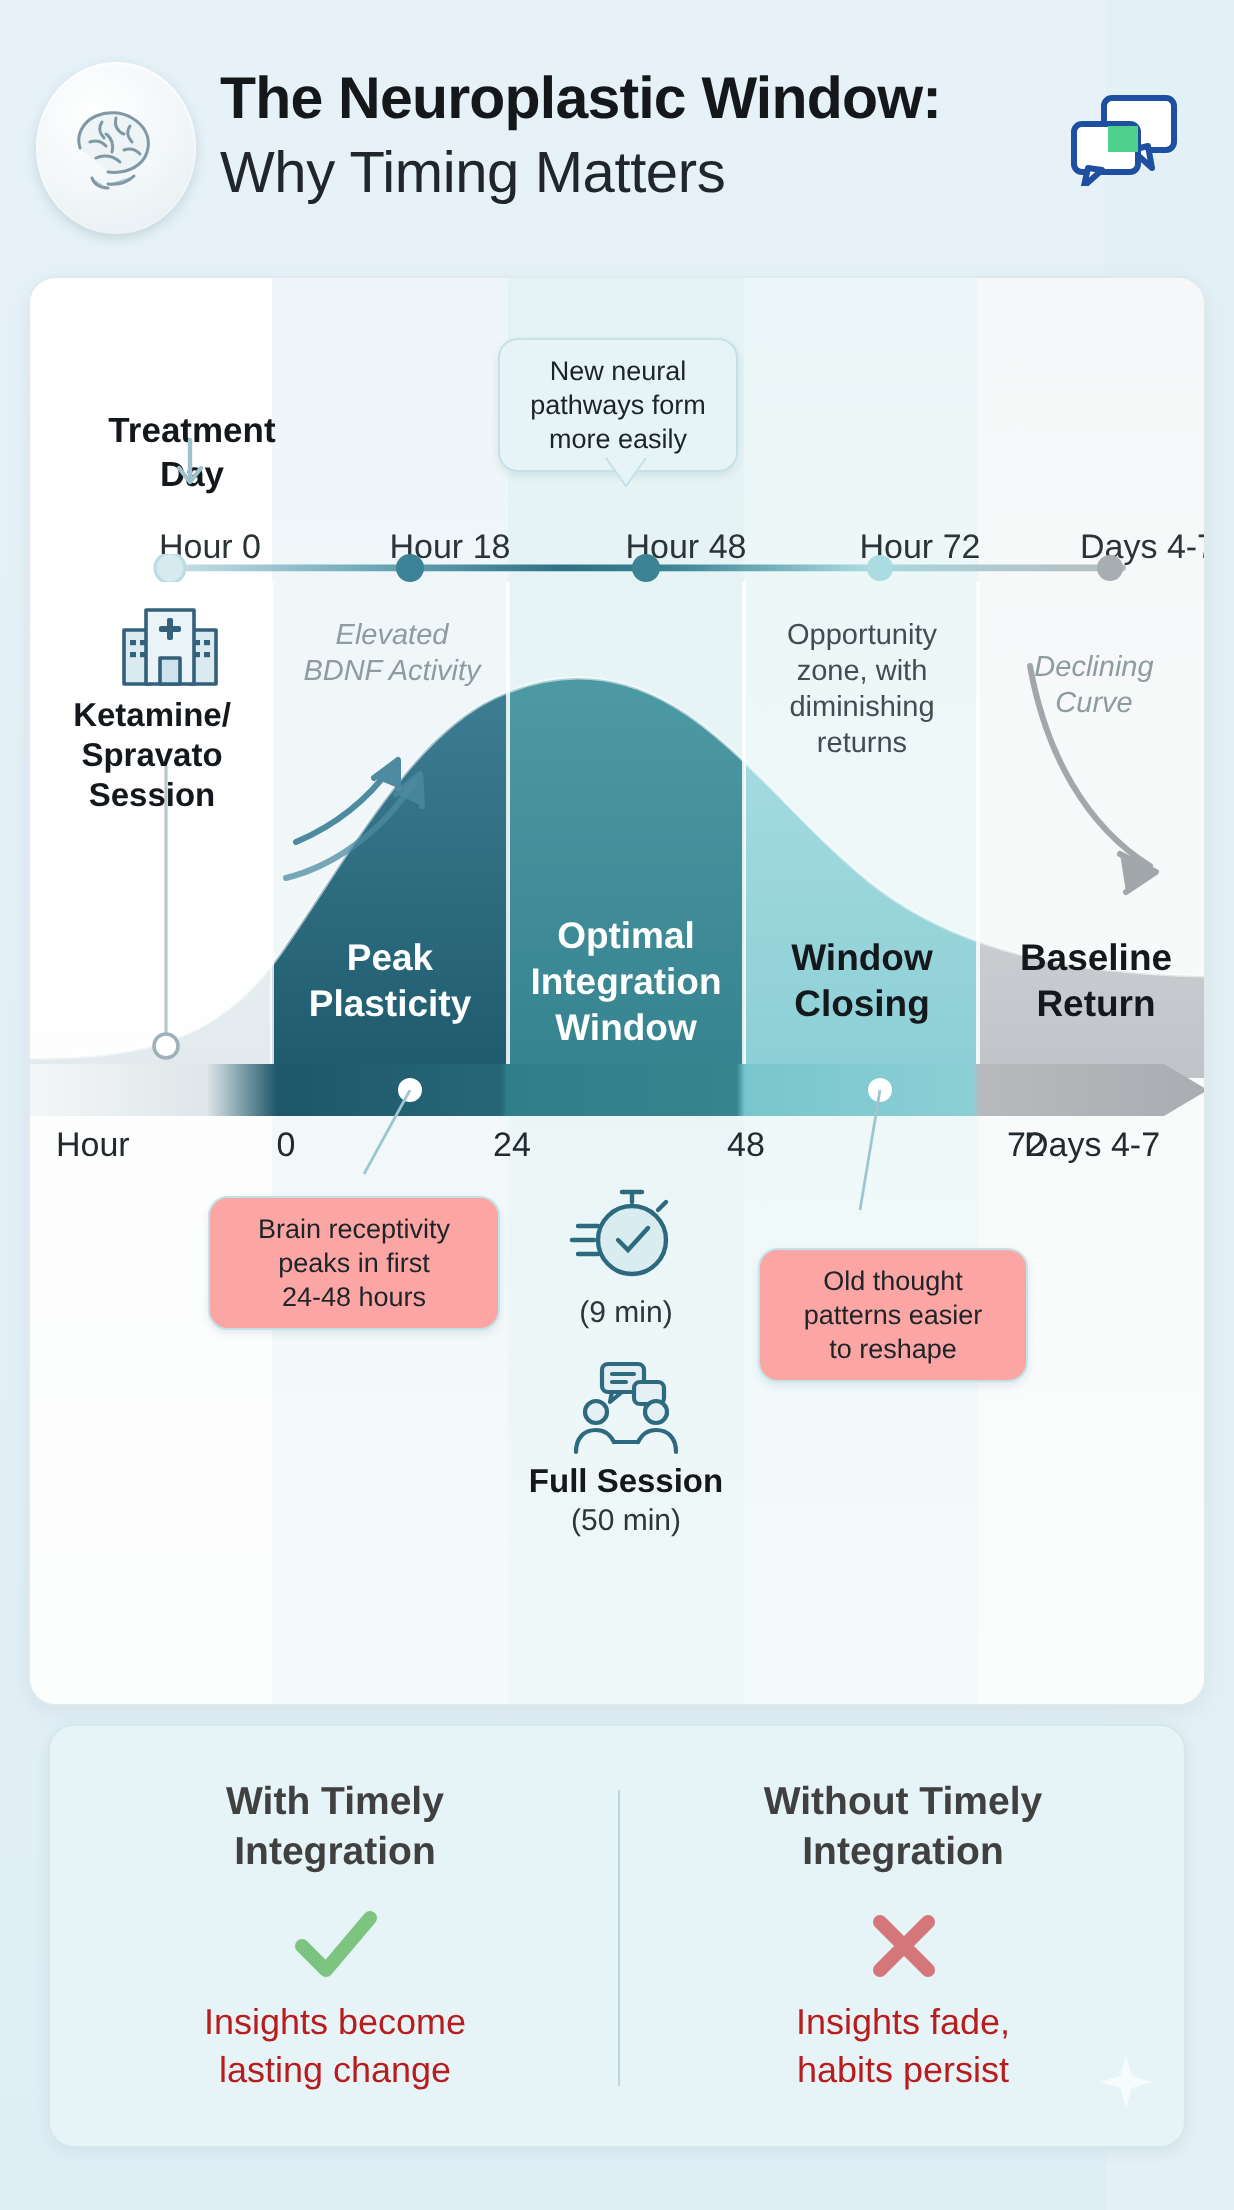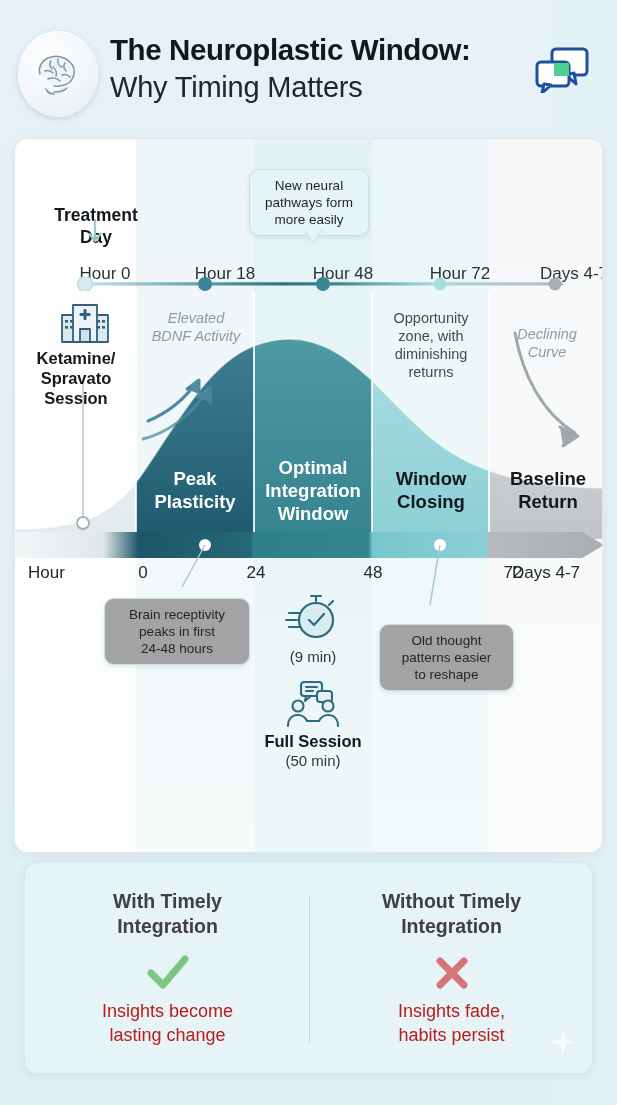--- a/index.html
+++ b/index.html
@@ -73,21 +73,21 @@
   .bubble {
     position: absolute;
     background: #e6f4f7;
     border: 1px solid #c5e1e8;
     border-radius: 10px;
     box-shadow: 0 2px 4px rgba(120,160,175,.20);
     text-align: center;
     font-size: 13.5px; color: #1d2427; line-height: 17px;
     padding: 7px 9px;
   }
-  .bubble.white { background: #a3a3a3; }
+  .bubble.white { background: #fca5a5; }
 
   
   .zone-note {
     position: absolute; text-align: center; white-space: pre-line;
   }
   .zone-note.italic { font-style: italic; color: #8e9ba1; font-size: 14.5px; line-height: 18px; }
   .zone-note.plain { color: #424c52; font-size: 14.5px; line-height: 18px; }
 
   .zone-title {
     position: absolute; text-align: center; white-space: pre-line;

